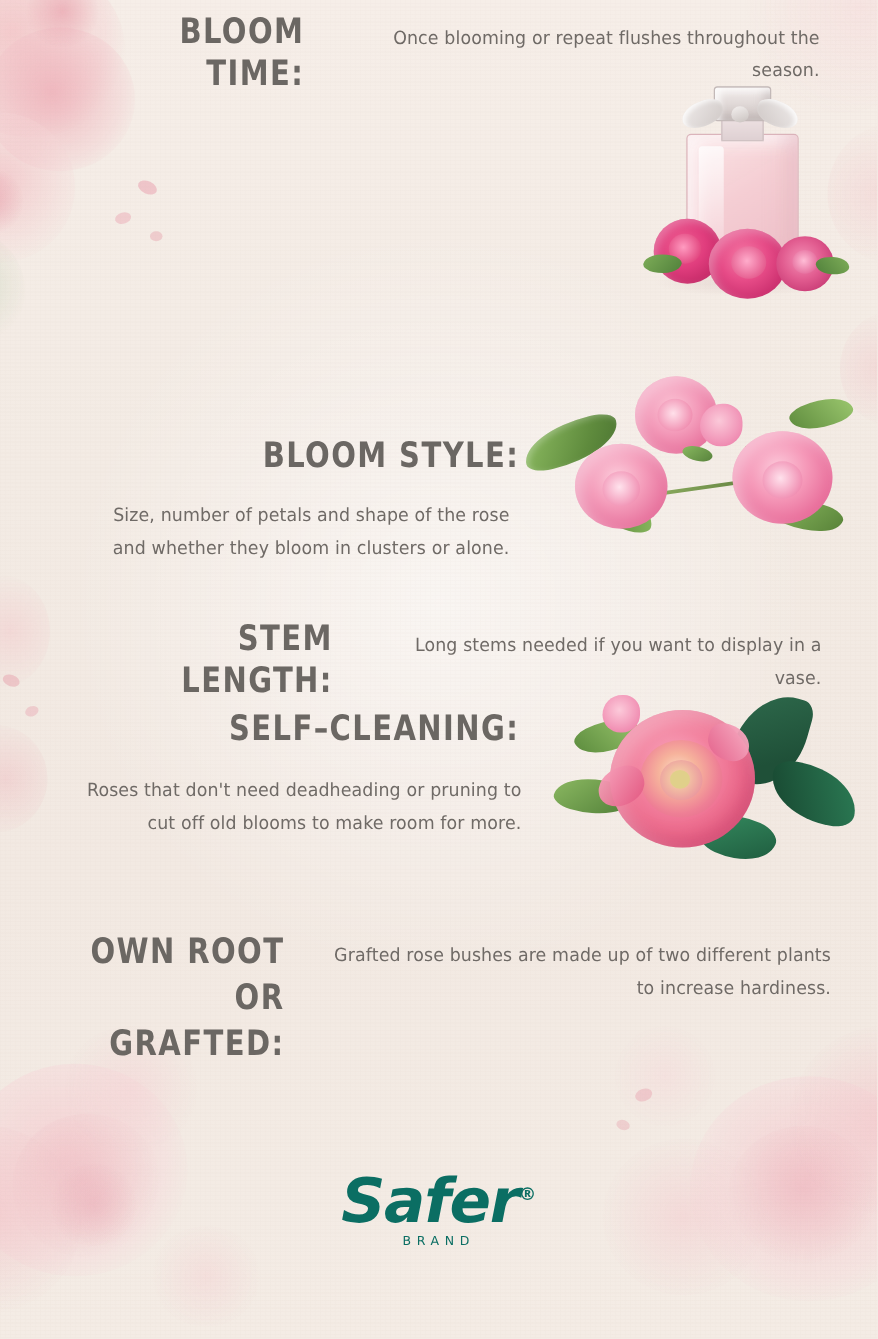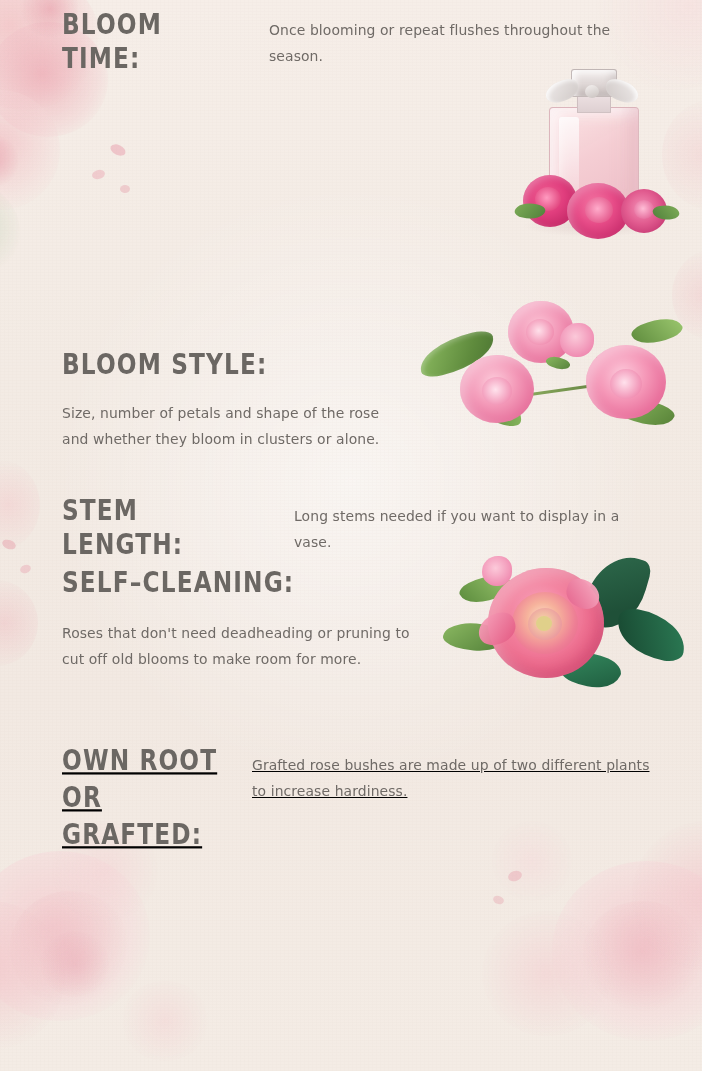--- a/index.html
+++ b/index.html
@@ -55,20 +55,21 @@
 
   
   #content {
     position: absolute;
     inset: 0;
     z-index: 5;
   }
 
   .block {
     position: absolute;
+    text-align: right;
   }
 
   .heading {
     font-family: "DejaVu Sans", sans-serif;
     font-weight: bold;
     color: #6b6763;
     letter-spacing: 1.2px;
     text-transform: uppercase;
     font-size: 25px;
     line-height: 30px;
@@ -278,23 +279,29 @@
       <div class="heading">BLOOM STYLE:</div>
       <div class="body-text" style="margin-top:20px; max-width:360px;">Size, number of petals and shape of the rose and whether they bloom in clusters or alone.</div>
     </div>
 
     <div class="block" style="left:62px; top:568px; width:380px;">
       <div class="heading">SELF–CLEANING:</div>
       <div class="body-text" style="margin-top:22px; max-width:370px;">Roses that don't need deadheading or pruning to cut off old blooms to make room for more.</div>
     </div>
 
     <div class="block" style="left:62px; top:748px; width:620px;">
-      <div class="inline-row" style="align-items:flex-start;text-decoration:underline;">
+      <div class="inline-row" style="align-items:flex-start;">
         <div class="heading" style="width:180px; line-height:33px;">OWN ROOT
 OR GRAFTED:</div>
         <div class="body-text" style="max-width:430px; margin-top:4px;">Grafted rose bushes are made up of two different plants to increase hardiness.</div>
       </div>
     </div>
 
   </div>
 
+  <div id="logo">
+    <div class="safer">
+      <span>Safer</span><span class="reg">®</span>
+    </div>
+    <div class="brand">BRAND</div>
+  </div>
 
 </div>
 
 </body></html>

